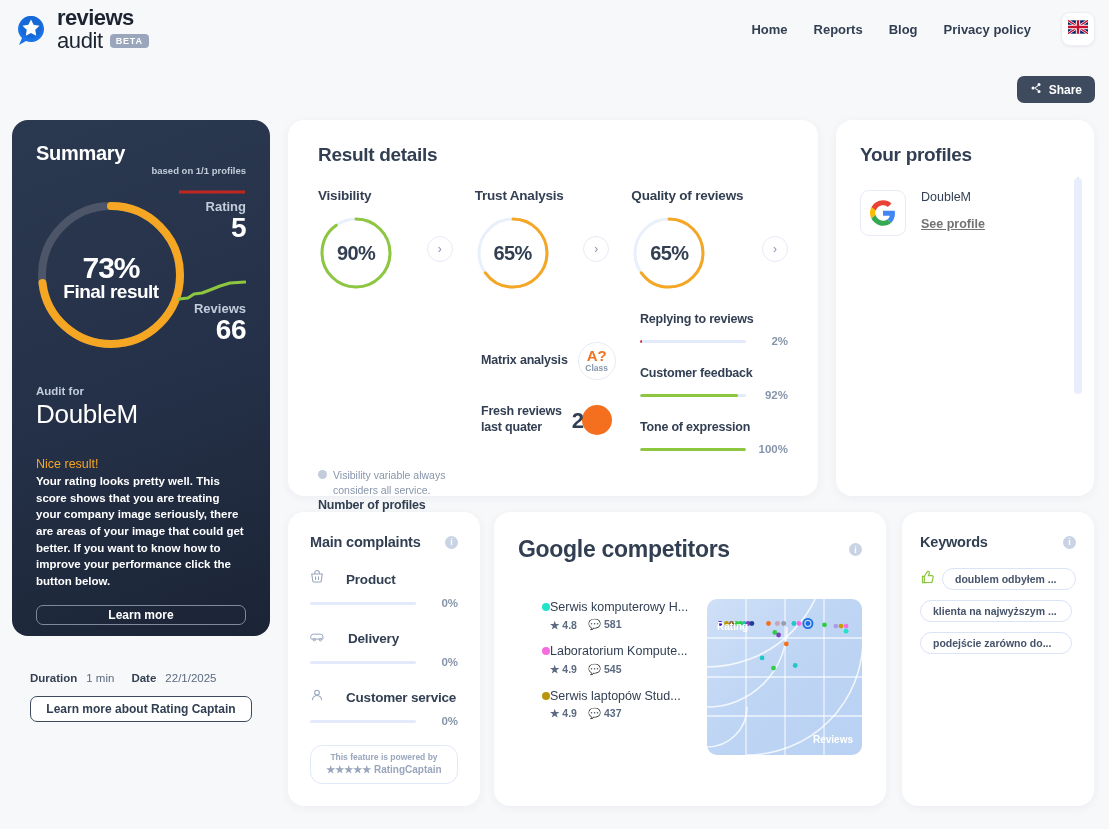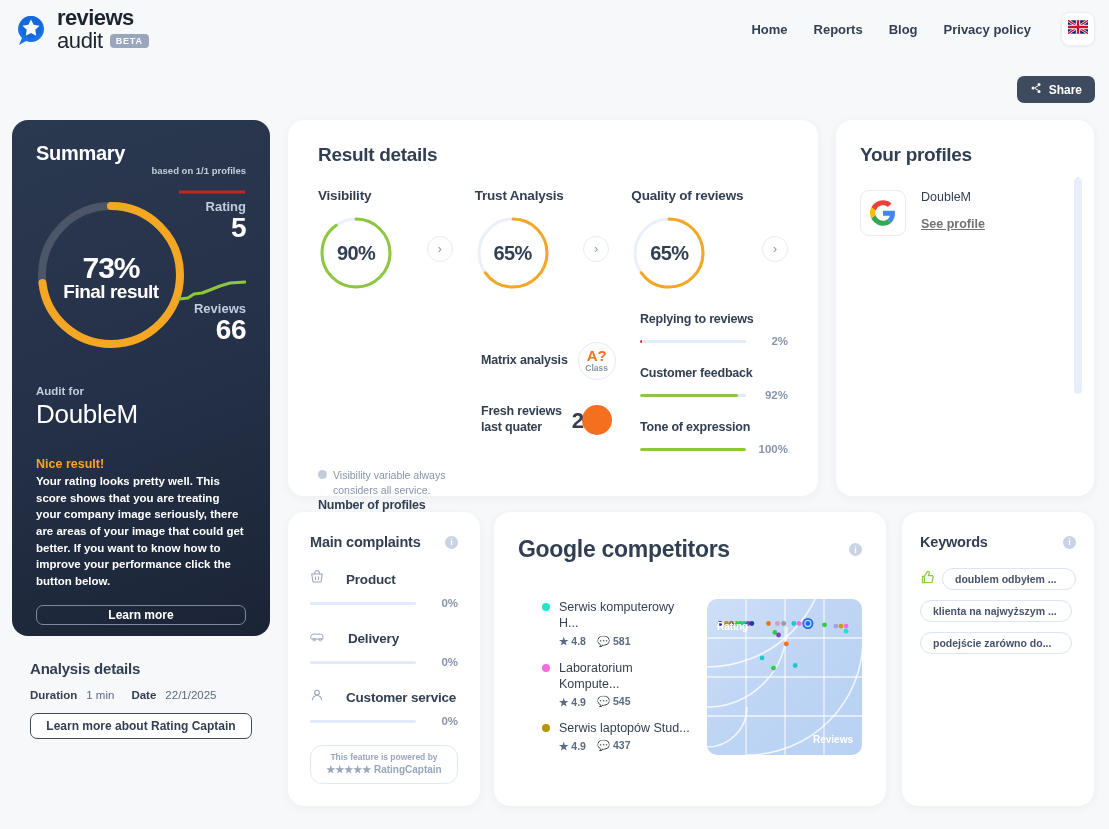--- a/index.html
+++ b/index.html
@@ -68,21 +68,21 @@
   }
   .sum-body { position: relative; height: 214px; }
   .donut-big { position: absolute; left: -9px; top: 26px; }
   .donut-big .val { font-size: 30px; font-weight: bold; letter-spacing: -1px; }
   .donut-big .lbl { font-size: 19px; font-weight: bold; letter-spacing: -0.5px; margin-top: -4px; }
   .spark { position: absolute; right: 0; }
   .metric-lbl { font-size: 13px; font-weight: bold; color: #c3ccdb; text-align: right; }
   .metric-val { font-size: 28px; font-weight: bold; text-align: right; line-height: 1; letter-spacing: -0.5px; }
   .audit-for { font-size: 11.5px; font-weight: bold; color: #c3ccdb; margin-top: 6px; }
   .audit-name { font-size: 26px; font-weight: 300; letter-spacing: -0.3px; margin-top: 2px; }
-  .nice { color: #f5a623; font-size: 12.5px; font-weight: bold; margin-top: 27px; }
+  .nice { color: #f5a623; font-size: 12.5px; font-weight: normal; margin-top: 27px; }
   .nice-desc { font-size: 11.5px; font-weight: bold; line-height: 1.45; margin-top: 2px; color: #fff; }
   .learn-more {
     margin-top: 15px; width: 100%; height: 20px; border: 1px solid #7e8a9e;
     border-radius: 7px; display: flex; align-items: center; justify-content: center;
     font-size: 12px; font-weight: bold; color: #fff; background: transparent;
   }
 
   
   .analysis { position: absolute; left: 30px; top: 660px; width: 250px; }
   .analysis h3 { font-size: 15px; font-weight: bold; letter-spacing: -0.2px; color: #323f52; }
@@ -169,21 +169,21 @@
     text-align: center; line-height: 1.35;
   }
   .powered .l1 { font-size: 8.5px; font-weight: bold; color: #9aa6bb; }
   .powered .l2 { font-size: 10px; font-weight: bold; color: #9aa6bb; }
 
   
   .competitors { position: absolute; left: 494px; top: 512px; width: 392px; height: 294px; padding: 24px 24px; }
   .competitors h2 { font-size: 23px; font-weight: bold; letter-spacing: -0.3px; }
   .comp-body { display: flex; margin-top: 36px; gap: 14px; }
   .comp-list { width: 176px; padding-left: 24px; }
-  .comp-row { display: flex; gap: 9px; margin-bottom: 12px; }
+  .comp-row { display: flex; margin-bottom: 12px; }
   .comp-dot { width: 8px; height: 8px; border-radius: 50%; flex: none; margin-top: 4px; }
   .comp-title { font-size: 12.5px; color: #323f52; line-height: 1.3; }
   .comp-meta { display: flex; gap: 11px; margin-top: 3px; align-items: center; }
   .comp-meta span { font-size: 10.5px; font-weight: bold; color: #5b6a80; }
   .scatter {
     width: 156px; height: 156px; border-radius: 10px; position: relative; overflow: hidden;
     background: linear-gradient(135deg,#cfe0f7 0%,#bed5f4 45%,#b9d1f3 100%);
   }
   .sc-label { position: absolute; font-size: 10px; font-weight: bold; color: #fff; }
 
@@ -292,21 +292,20 @@
     <div class="audit-for">Audit for</div>
     <div class="audit-name">DoubleM</div>
 
     <div class="nice">Nice result!</div>
     <div class="nice-desc">Your rating looks pretty well. This score shows that you are treating your company image seriously, there are areas of your image that could get better. If you want to know how to improve your performance click the button below.</div>
 
     <div class="learn-more">Learn more</div>
   </div>
 
   <div class="analysis">
-    <h3>Analysis details</h3>
     <div class="analysis-row">
       <span class="ad-key">Duration</span>
       <span class="ad-val">1 min</span>
       <span class="ad-key" style="margin-left:8px">Date</span>
       <span class="ad-val">22/1/2025</span>
     </div>
     <div class="rc-btn">Learn more about Rating Captain</div>
   </div>
 
   <div class="card result">

